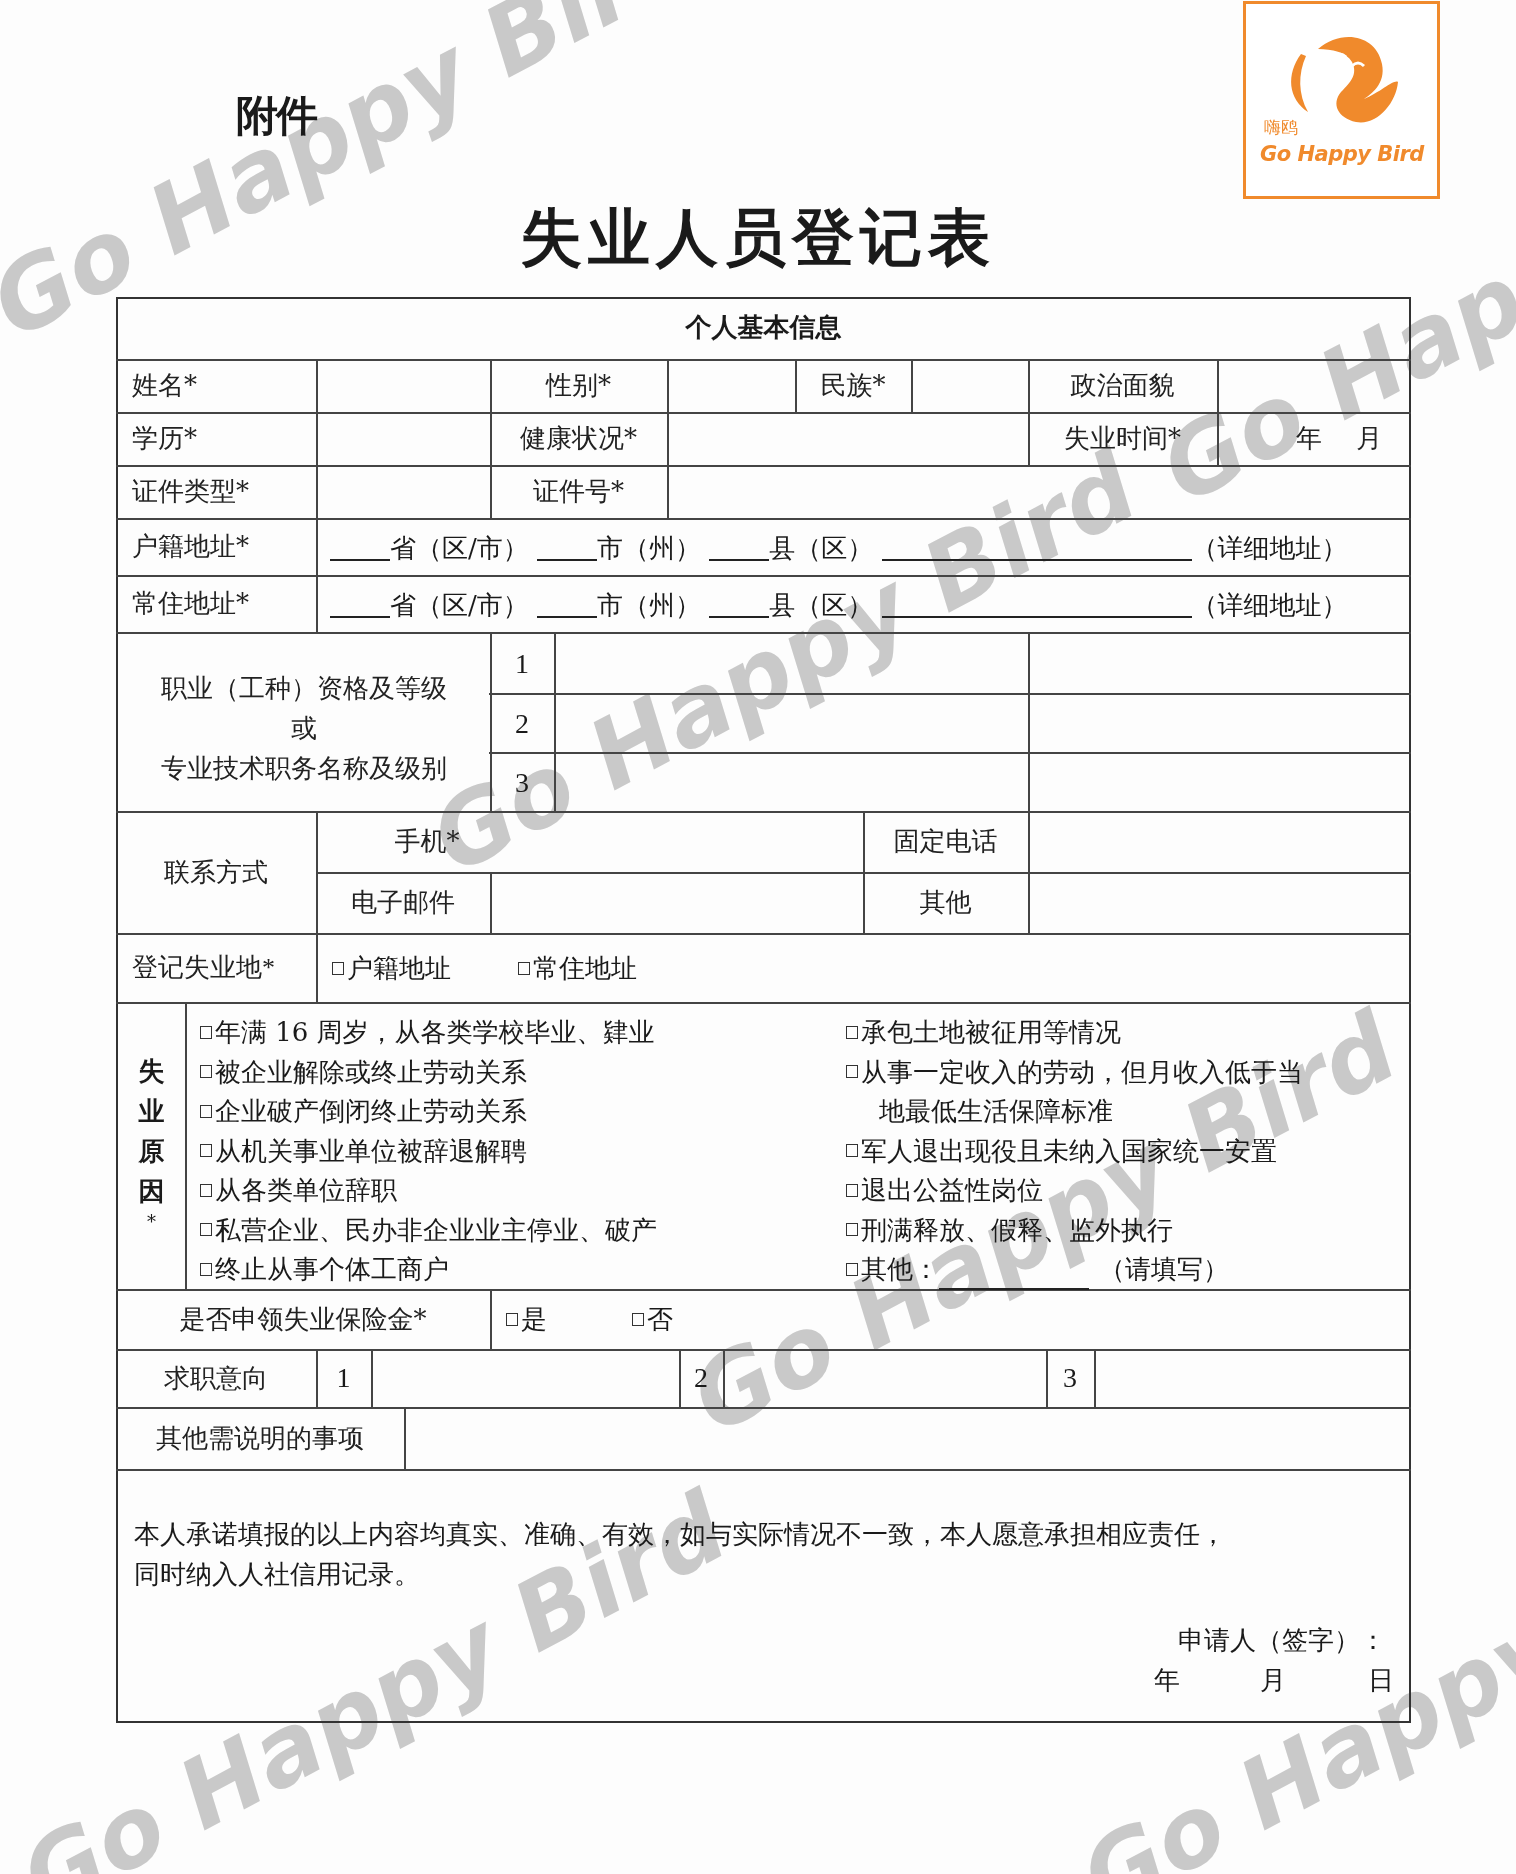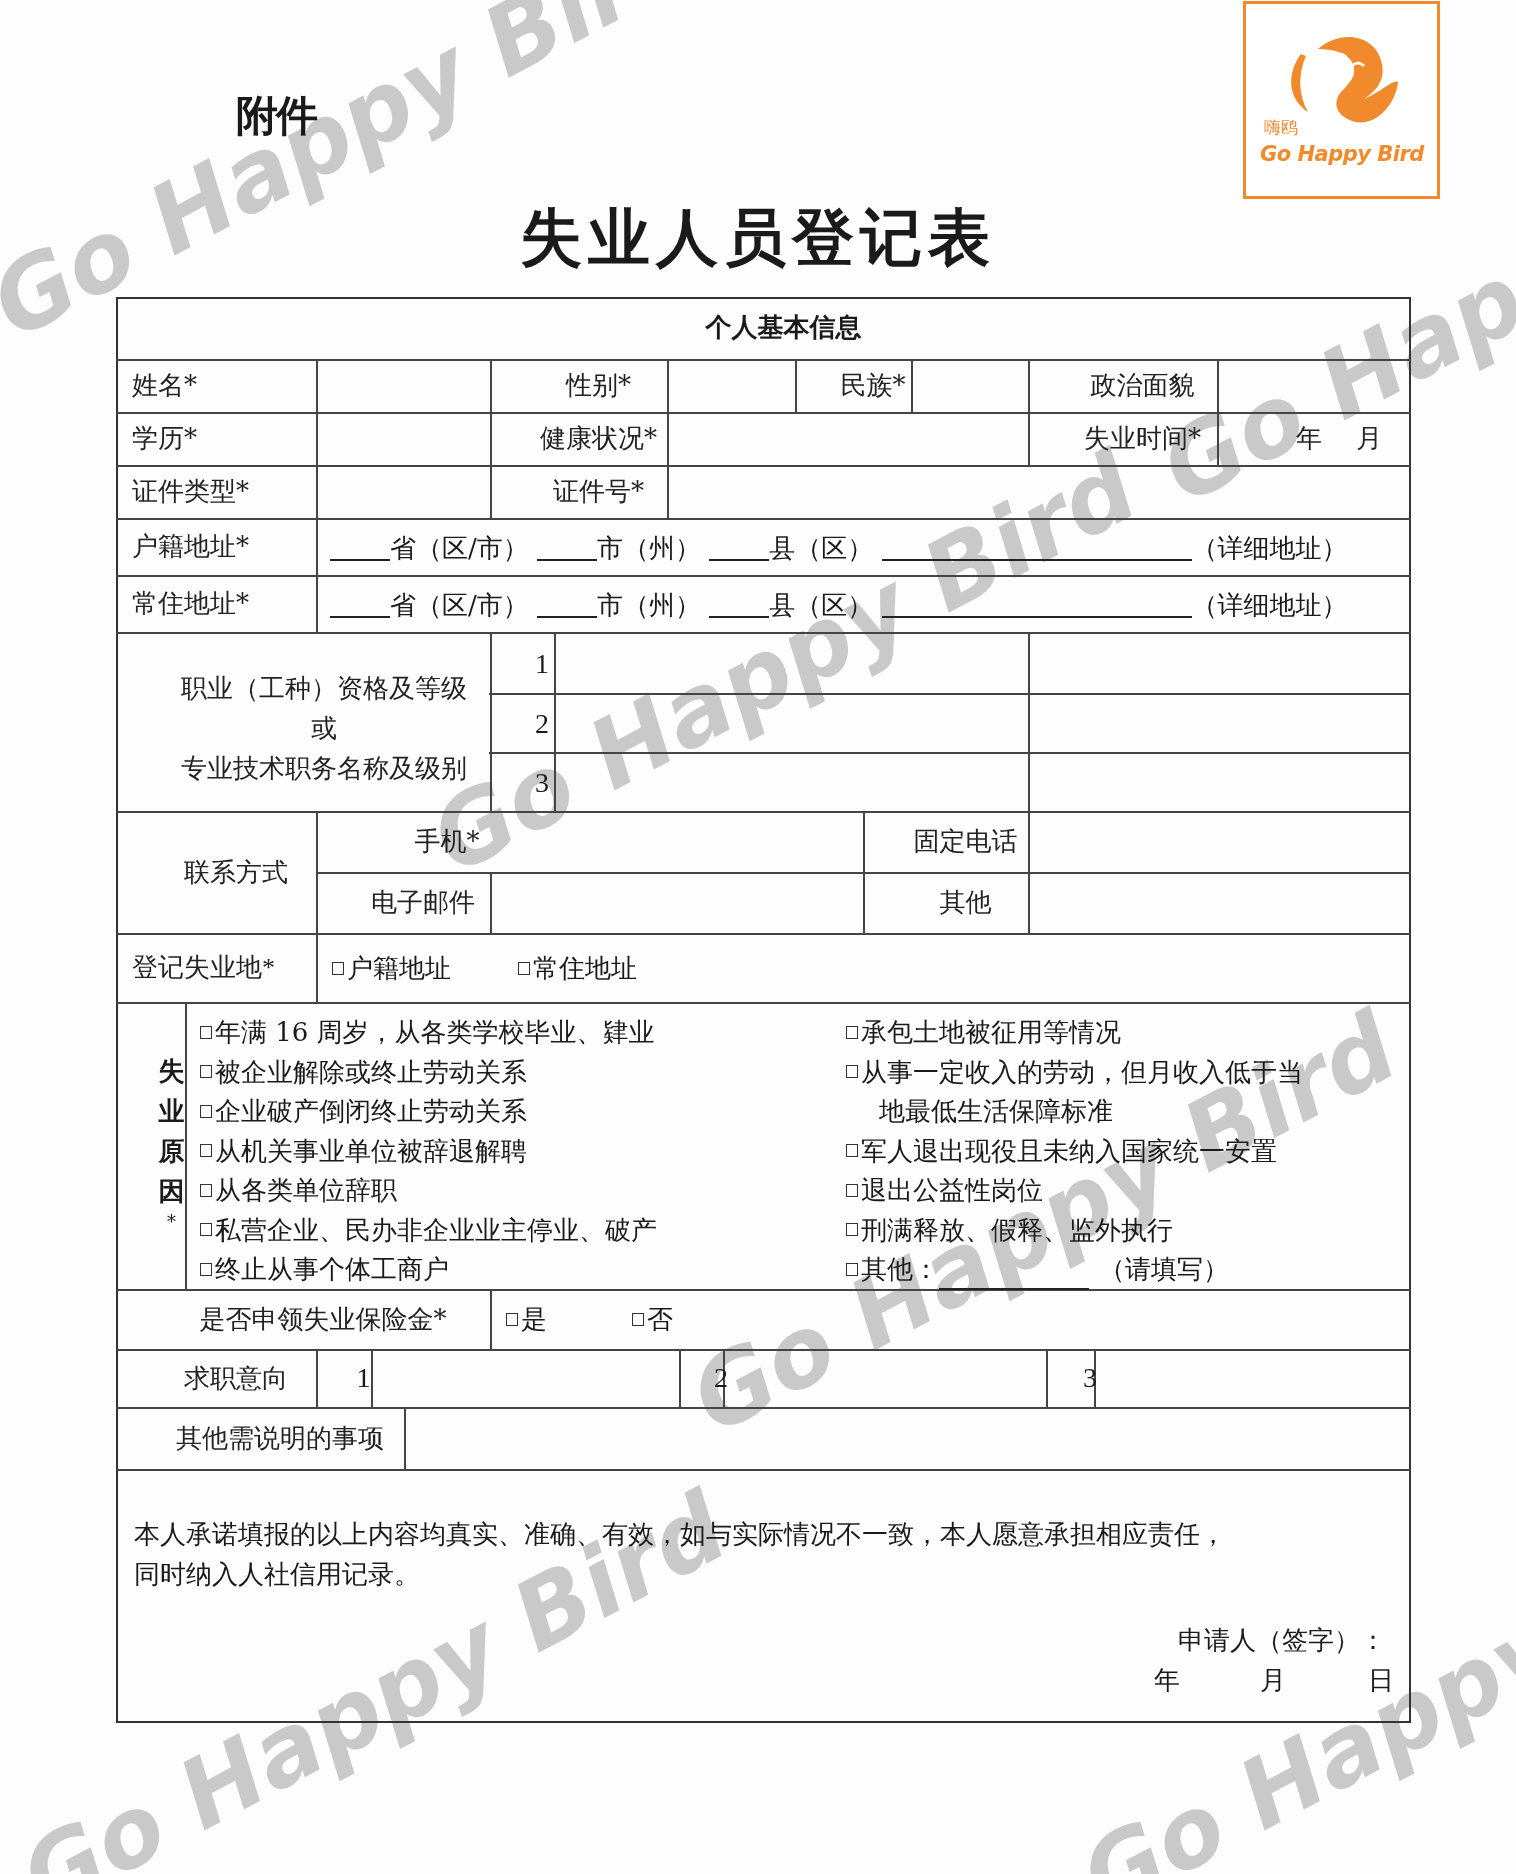--- a/index.html
+++ b/index.html
@@ -20,21 +20,21 @@
   .logo .cn { position:absolute; left:18px; top:112px; font-size:17px; color:#f08a2c;
     font-family:"DejaVu Sans",sans-serif; }
   .logo .en { position:absolute; left:14px; top:138px; font-size:21px; font-weight:bold;
     font-style:italic; color:#f08a2c; font-family:"DejaVu Sans",sans-serif; white-space:nowrap; letter-spacing:-0.5px; }
 
   .table { left:116px; top:297px; width:1295px; height:1426px; border:2px solid #333; box-sizing:border-box; }
   .hl { position:absolute; height:0; border-top:2px solid #444; }
   .vl { position:absolute; width:0; border-left:2px solid #444; }
   .cell { position:absolute; font-size:26px; line-height:1; white-space:nowrap; }
   .lbl { color:#222; }
-  .c { text-align:center;padding-left:20px; }
+  .c { text-align:center; }
   .box { display:inline-block; width:12px; height:13px; border:1.5px solid #333; margin-right:3px; vertical-align:middle; box-sizing:border-box; position:relative; top:-2px; }
   .uline { display:inline-block; border-bottom:2px solid #222; height:26px; vertical-align:bottom; }
   .num { font-family:"Liberation Serif",serif; font-size:28px; }
   .wm { position:absolute; font-family:"DejaVu Sans","Liberation Sans",sans-serif; font-weight:bold; font-style:italic;
     color:rgba(150,150,150,0.5); font-size:96px; white-space:nowrap; transform-origin:left center; pointer-events:none; }
   .field { position:absolute; }
 </style>
 </head>
 <body>
 

